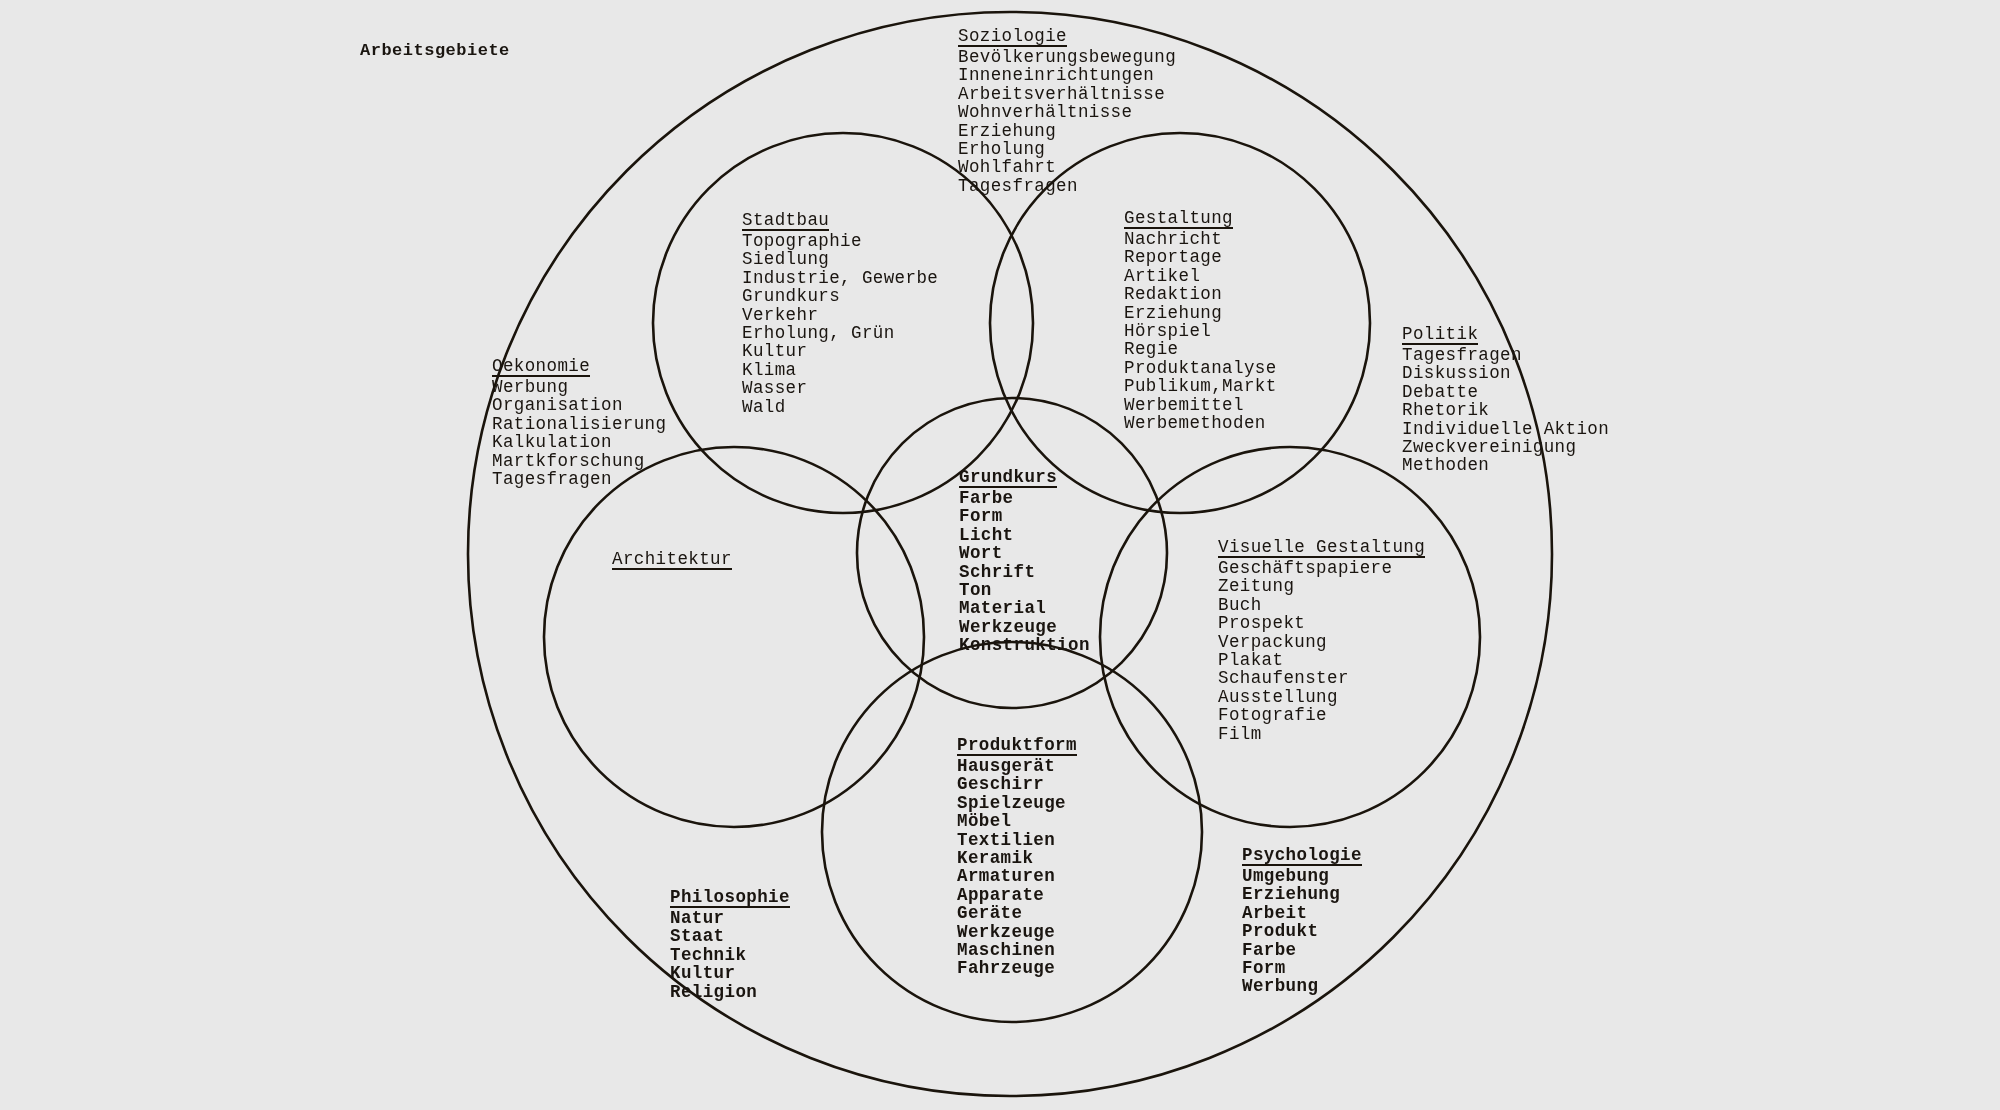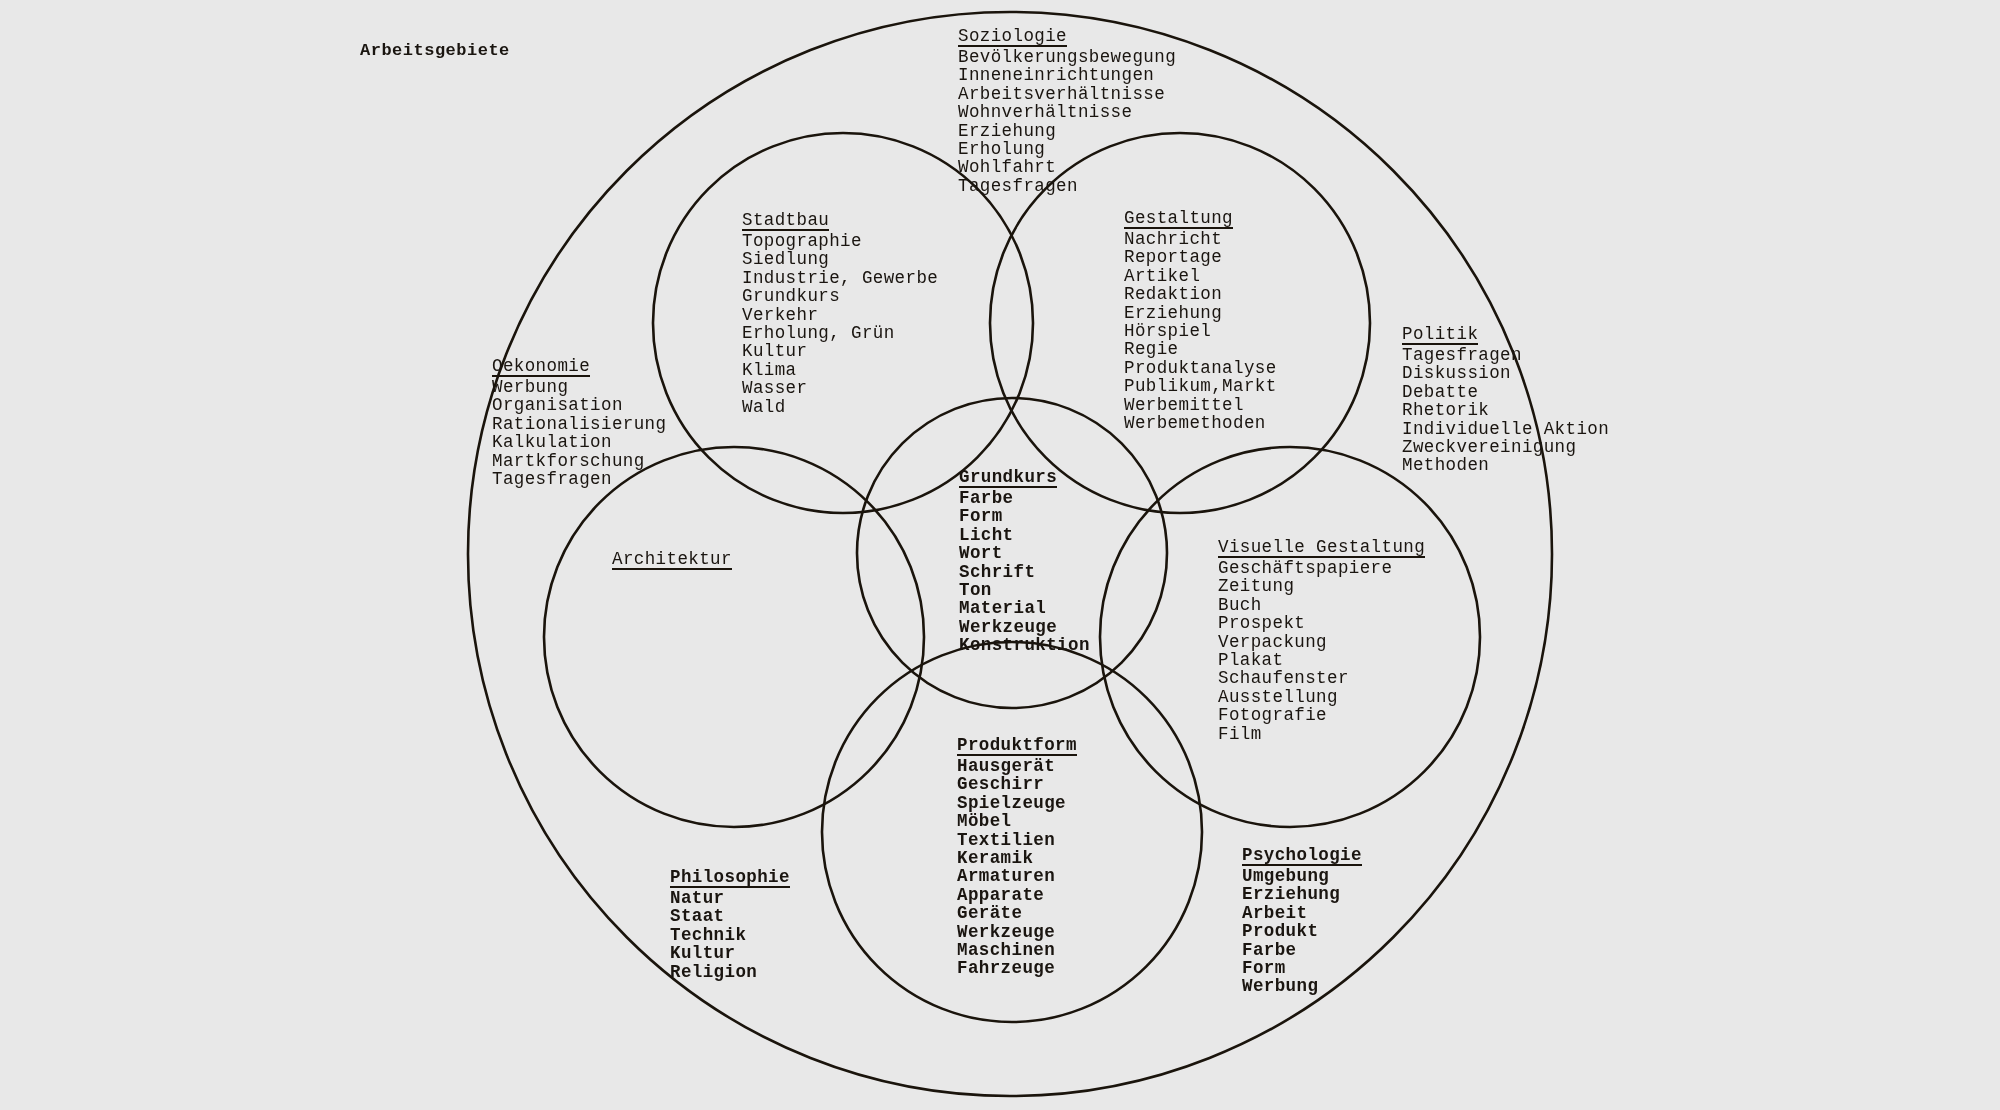--- a/index.html
+++ b/index.html
@@ -177,21 +177,21 @@
       <li>Keramik</li>
       <li>Armaturen</li>
       <li>Apparate</li>
       <li>Geräte</li>
       <li>Werkzeuge</li>
       <li>Maschinen</li>
       <li>Fahrzeuge</li>
     </ul>
 </div>
 
-<div class="area bold" style="left:670px; top:868px;">
+<div class="area bold" style="left:670px; top:888px;">
   <div class="heading">Philosophie</div>
   <ul>
       <li>Natur</li>
       <li>Staat</li>
       <li>Technik</li>
       <li>Kultur</li>
       <li>Religion</li>
     </ul>
 </div>
 

